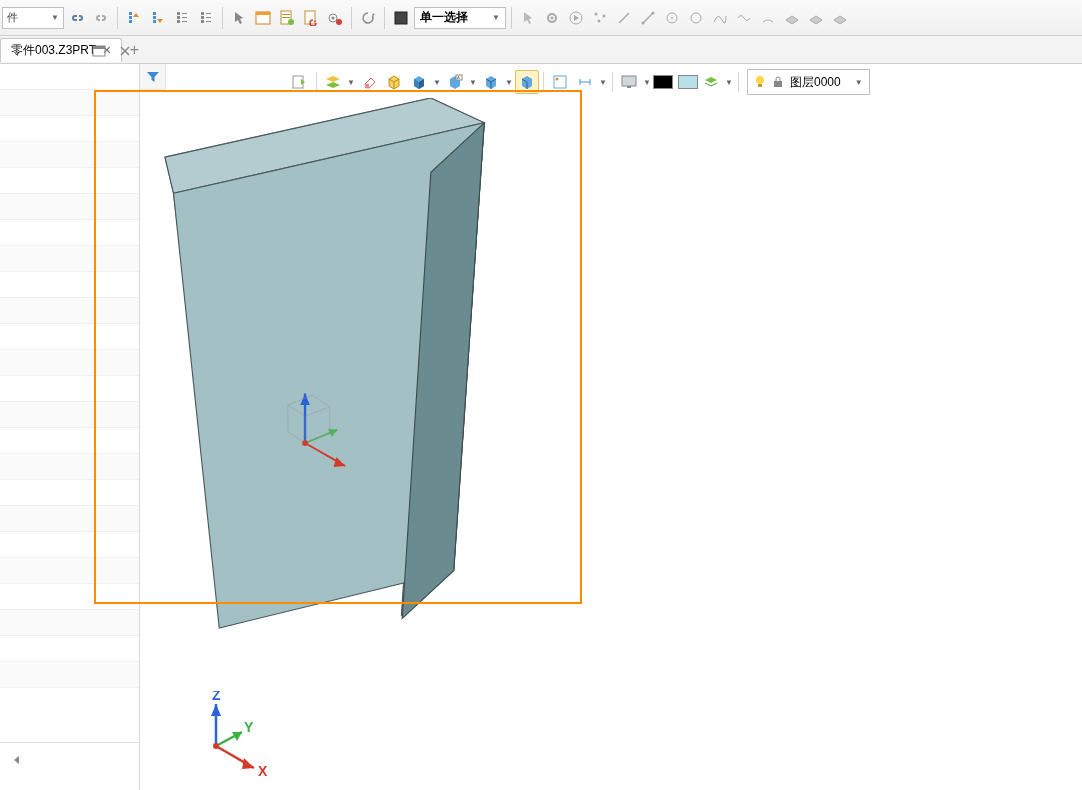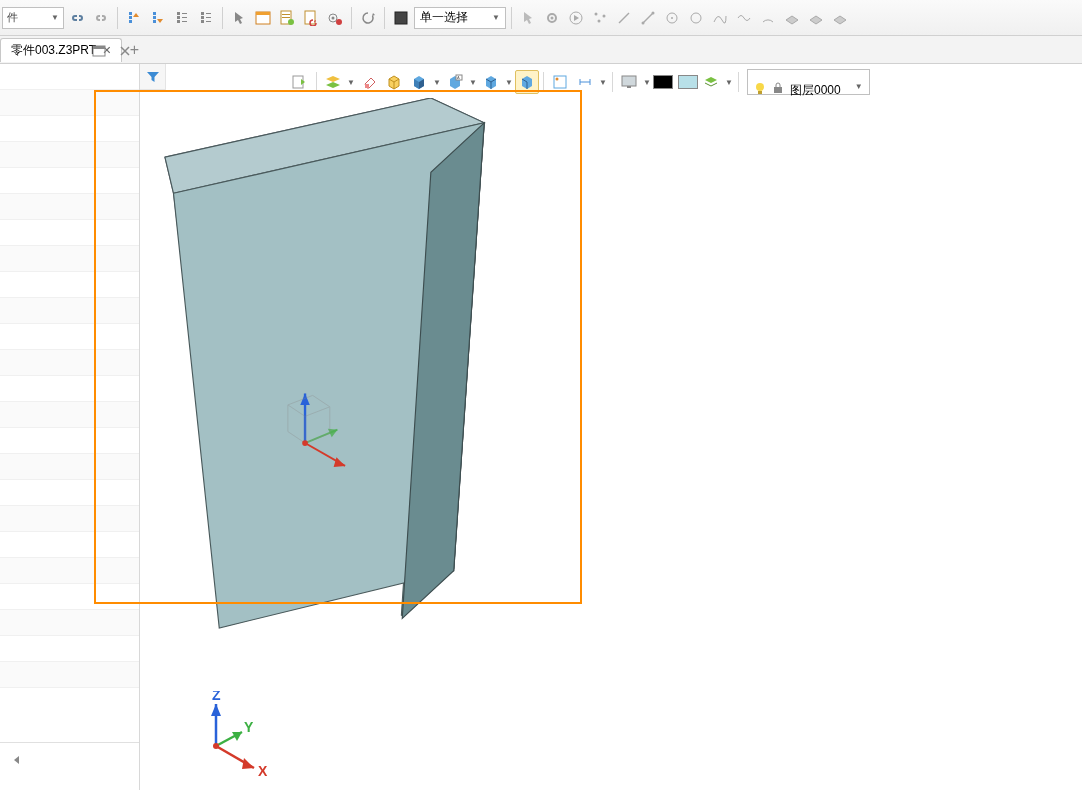--- a/index.html
+++ b/index.html
@@ -3,21 +3,21 @@
 <meta charset="utf-8">
 <style>
   * { box-sizing: border-box; margin: 0; padding: 0; }
   body { font-family: "Microsoft YaHei", Arial, sans-serif; font-size: 12px; background: #fff; width: 1082px; height: 790px; overflow: hidden; position: relative; }
   
   .top-toolbar { height: 36px; background: linear-gradient(#fafafa, #f0f0f0); border-bottom: 1px solid #d0d0d0; display: flex; align-items: center; padding: 0 2px; gap: 2px; }
   .top-toolbar .sep { width: 1px; height: 22px; background: #d0d0d0; margin: 0 3px; }
   .dropdown-small { width: 62px; height: 22px; border: 1px solid #c0c0c0; background: #fff; display: flex; align-items: center; padding: 0 4px; font-size: 11px; color: #444; }
   .dropdown-small .arrow { margin-left: auto; font-size: 8px; color: #666; }
   .tb-btn { width: 22px; height: 22px; display: flex; align-items: center; justify-content: center; cursor: pointer; border-radius: 2px; }
-  .filter-select { width: 92px; height: 22px; border: 1px solid #c0c0c0; background: #fff; display: flex; align-items: center; padding: 0 5px; font-size: 12px; }
+  .filter-select { width: 92px; height: 22px; border: 1px solid #c0c0c0; background: #fff; display: flex; align-items: center; padding: 0 5px; font-size: 12px; font-weight: bold; }
   .filter-select .arrow { margin-left: auto; font-size: 8px; color: #666; }
   
   .tab-bar { height: 28px; background: #f3f3f3; border-bottom: 1px solid #d0d0d0; display: flex; align-items: center; position: relative; }
   .panel-icons { position: absolute; left: 88px; top: 4px; display: flex; gap: 4px; }
   .tab { height: 24px; background: #fff; border: 1px solid #c8c8c8; border-bottom: none; border-radius: 3px 3px 0 0; display: flex; align-items: center; padding: 0 10px; gap: 6px; margin-right: 2px; }
   .tab .close { font-size: 11px; color: #666; cursor: pointer; }
   .tab-add { width: 20px; height: 20px; display: flex; align-items: center; justify-content: center; color: #888; font-size: 16px; cursor: pointer; }
   
   .main-area { position: absolute; top: 64px; left: 0; right: 0; bottom: 0; display: flex; }
   .left-panel { width: 140px; background: #fff; border-right: 1px solid #d8d8d8; display: flex; flex-direction: column; }
@@ -26,21 +26,21 @@
   .left-row.alt { background: #fafafa; }
   .left-bottom { height: 48px; border-top: 1px solid #e0e0e0; display: flex; align-items: flex-start; padding: 6px;}
   
   .viewport-wrap { flex: 1; position: relative; background: #fff; }
   .filter-strip { position: absolute; left: 0; top: 0; width: 26px; height: 26px; display:flex; align-items:center; justify-content:center; border-right:1px solid #e4e4e4; border-bottom:1px solid #e4e4e4; background:#f6f6f6;}
   
   .view-toolbar { position: absolute; top: 3px; left: 148px; height: 30px; display: flex; align-items: center; gap: 1px; }
   .vt-btn { width: 24px; height: 24px; display: flex; align-items: center; justify-content: center; cursor: pointer; border-radius: 2px; }
   .vt-drop { width: 10px; display:flex; align-items:center; justify-content:center; font-size:8px; color:#666; cursor:pointer;}
   .vt-sep { width: 1px; height: 20px; background: #d8d8d8; margin: 0 3px; }
-  .layer-select { height: 22px; border: 1px solid #c0c0c0; background: #fff; display: flex; padding: 12px 6px; gap: 6px; font-size: 12px; margin-left: 4px;}
+  .layer-select { height: 22px; border: 1px solid #c0c0c0; background: #fff; display: flex; align-items: center; padding: 12px 6px; gap: 6px; font-size: 12px; margin-left: 4px;}
   .layer-select .arrow { font-size: 8px; color: #666; margin-left: 8px;}
   .swatch { width: 20px; height: 14px; border: 1px solid #888; }
   
   .canvas3d { position: absolute; top: 34px; left: 0; right: 0; bottom: 0; }
   .highlight-box { position: absolute; left: -46px; top: -8px; width: 488px; height: 514px; border: 2px solid #ff8c00; pointer-events: none; }
   
   .axis-corner { position: absolute; left: 46px; bottom: 6px; }
 </style>
 </head>
 <body>

